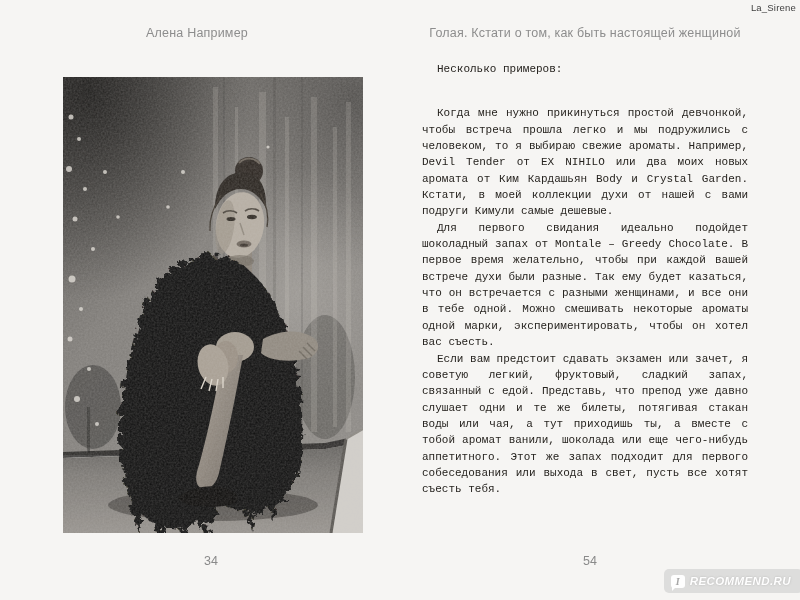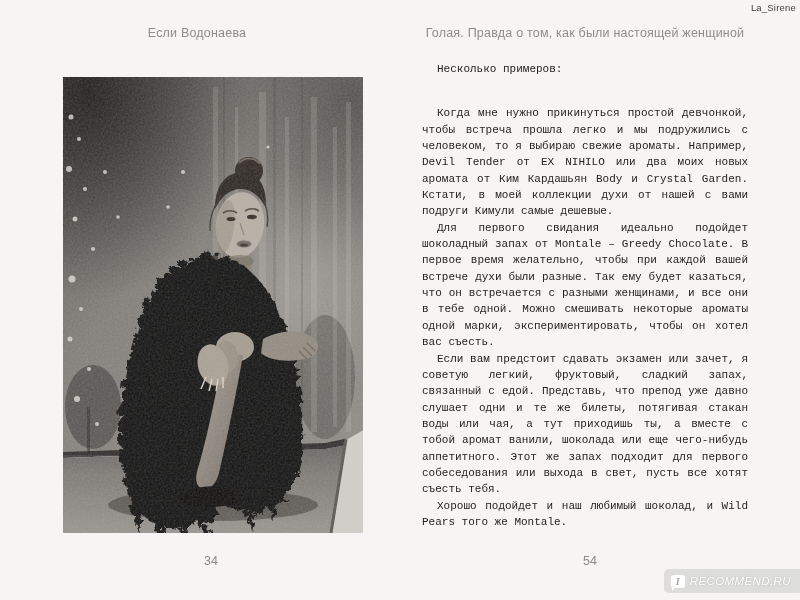--- a/index.html
+++ b/index.html
@@ -64,35 +64,35 @@
     display: flex; align-items: center; justify-content: center;
     position: relative;
   }
   .wm-icon::after {
     content: ""; position: absolute; left: 1px; bottom: -3px;
     width: 0; height: 0;
     border: 3px solid transparent;
     border-top-color: #ffffff; border-left-color: #ffffff;
   }
   .wm-text {
-    color: #ffffff; font-style: italic; font-weight: normal;
+    color: #ffffff; font-style: italic; font-weight: bold;
     font-size: 11.5px; letter-spacing: 0.4px;
     text-shadow: 0 0 2px rgba(150,150,150,0.65);
     white-space: nowrap;
   }
 </style>
 </head>
 <body>
 
 <div class="spread">
 
   <div class="credit">La_Sirene</div>
 
   <div>
-    <div class="running-header rh-left">Если Водонаева</div>
+    <div class="running-header rh-left">Алена Например</div>
 
     <div class="photo">
       <svg viewBox="0 0 300 456" xmlns="http://www.w3.org/2000/svg">
         <title>Black-and-white photo: woman with top-knot bun crouching in a long black fur coat against a grungy concrete wall</title>
         <defs>
           <linearGradient id="wallG" x1="0" y1="0" x2="0.85" y2="1">
             <stop offset="0" stop-color="#504e4b"></stop>
             <stop offset="0.45" stop-color="#7f7c78"></stop>
             <stop offset="1" stop-color="#8b8884"></stop>
           </linearGradient>
@@ -230,28 +230,27 @@
         </g>
 
         <rect x="0" y="0" width="300" height="456" filter="url(#grain)"></rect>
       </svg>
     </div>
 
     <div class="page-num pn-left">34</div>
   </div>
 
   <div>
-    <div class="running-header rh-right">Голая. Правда о том, как были настоящей женщиной</div>
+    <div class="running-header rh-right">Голая. Кстати о том, как быть настоящей женщиной</div>
 
     <div class="text-col" lang="ru">
       <p class="intro">Несколько примеров:</p>
       <p>Когда мне нужно прикинуться простой девчонкой, чтобы встреча прошла легко и мы подружились с человеком, то я выбираю свежие ароматы. Например, Devil Tender от EX NIHILO или два моих новых аромата от Ким Кардашьян Body и Crystal Garden. Кстати, в моей коллекции духи от нашей с вами подруги Кимули самые дешевые.</p>
       <p>Для первого свидания идеально подойдет шоколадный запах от Montale – Greedy Chocolate. В первое время желательно, чтобы при каждой вашей встрече духи были разные. Так ему будет казаться, что он встречается с разными женщинами, и все они в тебе одной. Можно смешивать некоторые ароматы одной марки, экспериментировать, чтобы он хотел вас съесть.</p>
       <p>Если вам предстоит сдавать экзамен или зачет, я советую легкий, фруктовый, сладкий запах, связанный с едой. Представь, что препод уже давно слушает одни и те же билеты, потягивая стакан воды или чая, а тут приходишь ты, а вместе с тобой аромат ванили, шоколада или еще чего-нибудь аппетитного. Этот же запах подходит для первого собеседования или выхода в свет, пусть все хотят съесть тебя.</p>
-      <p>Хорошо подойдет и наш любимый шоколад, и Wild Pears того же Montale.</p>
     </div>
 
     <div class="page-num pn-right">54</div>
   </div>
 
   <div class="watermark">
     <span class="wm-icon">I</span>
     <span class="wm-text">RECOMMEND.RU</span>
   </div>
 

